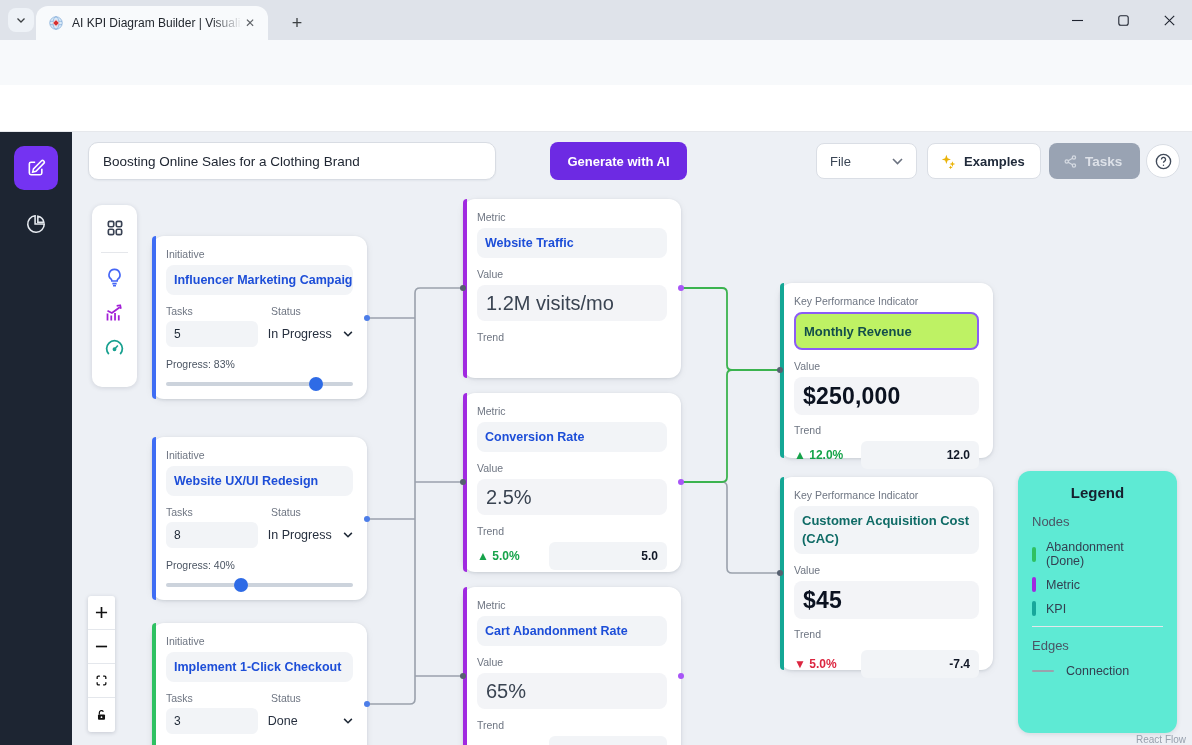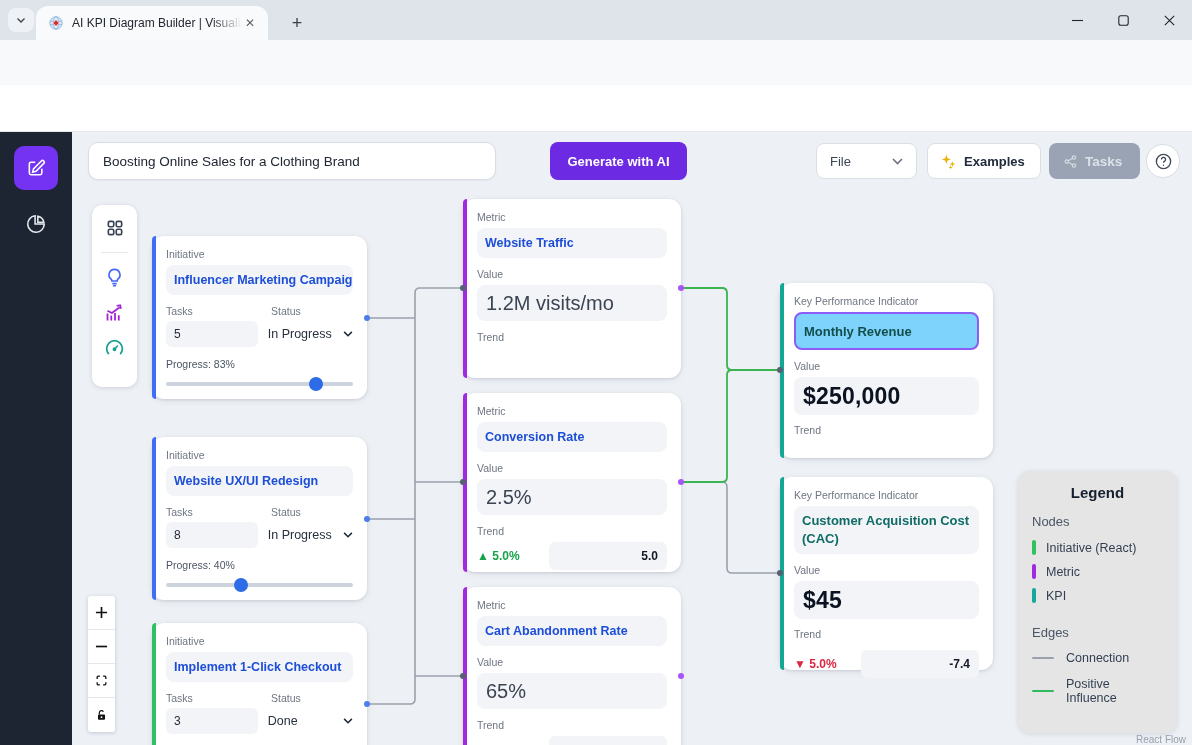--- a/index.html
+++ b/index.html
@@ -63,25 +63,25 @@
   .prog-label { font-size:10.5px; color:#4b5563; margin-top:11px; }
   .slider { position:relative; margin-top:12px; height:4px; border-radius:2px; background:#ccd3dc; }
   .knob { position:absolute; top:-5px; width:14px; height:14px; border-radius:50%; background:#2e6be6; }
   .valuebox { height:36px; background:#f3f4f7; border-radius:8px; display:flex; align-items:center; padding:0 9px; font-size:20px; font-weight:300; color:#3a4452; }
   .kpivaluebox { height:38px; background:#f3f4f7; border-radius:8px; display:flex; align-items:center; padding:0 9px; font-size:23px; font-weight:800; color:#0b1220; letter-spacing:.2px; }
   .trendrow { display:flex; align-items:center; justify-content:space-between; margin-top:8px; }
   .trend-badge { font-size:12px; font-weight:bold; }
   .trend-badge.up { color:#16a34a; }
   .trend-badge.down { color:#dc2640; }
   .trendbox { width:118px; height:28px; background:#f2f4f7; border-radius:6px; display:flex; align-items:center; justify-content:flex-end; padding:0 9px; font-size:12px; font-weight:600; color:#111827; }
-  .kpi-title { border:2px solid #8b5cf6; border-radius:8px; background:#7dd3fc; height:38px; display:flex; align-items:center; padding:16px 8px; font-size:13px; font-weight:bold; color:#134e4a; }
+  .kpi-title { border:2px solid #8b5cf6; border-radius:8px; background:#bef264; height:38px; display:flex; align-items:center; padding:16px 8px; font-size:13px; font-weight:bold; color:#134e4a; }
   .kpi-title2 { background:#f2f4f7; border-radius:8px; padding:6px 8px; font-size:13px; font-weight:bold; color:#0f6b66; line-height:18px; }
 
   
-  .legend { position:absolute; left:1018px; top:471px; width:159px; height:262px; background:#e5e5e5; border-radius:12px; box-shadow:0 1px 5px rgba(20,30,55,.12); z-index:4; padding:13px 14px; }
+  .legend { position:absolute; left:1018px; top:471px; width:159px; height:262px; background:#5eead4; border-radius:12px; box-shadow:0 1px 5px rgba(20,30,55,.12); z-index:4; padding:13px 14px; }
   .legend h3 { font-size:15px; color:#16202e; text-align:center; margin-bottom:13px; }
   .leg-heading { font-size:13px; color:#4a5565; margin-bottom:11px; }
   .leg-item { display:flex; align-items:center; gap:10px; margin-bottom:9px; font-size:12.5px; color:#333f51; }
   .leg-bar { width:4px; height:15px; border-radius:2px; flex:none; }
   .leg-divider { height:1px; background:#e5e7eb; margin:10px 0 11px; }
   .leg-line { width:22px; height:2px; border-radius:1px; flex:none; }
   .leg-edge { display:flex; align-items:center; gap:12px; margin-bottom:12px; font-size:12.5px; color:#333f51; }
 
   
   .controls { position:absolute; left:88px; top:596px; width:27px; background:#fff; border-radius:3px; box-shadow:0 1px 4px rgba(20,30,55,.18); z-index:4; }
@@ -389,20 +389,24 @@
     </div>
   </div>
 
   <div class="card" style="left:780px; top:283px; width:213px; height:175px">
     <div class="accentbar" style="background: rgb(20, 167, 149);"></div>
     <div class="nlabel">Key Performance Indicator</div>
     <div class="kpi-title">Monthly Revenue</div>
     <div class="nlabel" style="margin-top:10px">Value</div>
     <div class="kpivaluebox">$250,000</div>
     <div class="nlabel" style="margin-top:9px">Trend</div>
+    <div class="trendrow" style="margin-top:2px">
+      <span class="trend-badge up">▲ 12.0%</span>
+      <div class="trendbox">12.0</div>
+    </div>
   </div>
 
   <div class="card" style="left:780px; top:477px; width:213px; height:193px">
     <div class="accentbar" style="background: rgb(20, 167, 149);"></div>
     <div class="nlabel">Key Performance Indicator</div>
     <div class="kpi-title2">Customer Acquisition Cost (CAC)</div>
     <div class="nlabel" style="margin-top:10px">Value</div>
     <div class="kpivaluebox">$45</div>
     <div class="nlabel" style="margin-top:9px">Trend</div>
     <div class="trendrow" style="margin-top:10px">
@@ -440,40 +444,36 @@
       <circle cx="780" cy="370" r="3" fill="#566070"></circle>
       <circle cx="780" cy="573" r="3" fill="#566070"></circle>
     </g>
   </svg>
 
   <div class="legend">
     <h3>Legend</h3>
     <div class="leg-heading">Nodes</div>
     <div class="leg-item">
         <span class="leg-bar" style="background: rgb(47, 193, 98);"></span>
-        <span>Initiative (React)</span>
+        <span>Abandonment (Done)</span>
       </div>
     <div class="leg-item">
         <span class="leg-bar" style="background: rgb(160, 42, 224);"></span>
         <span>Metric</span>
       </div>
     <div class="leg-item">
         <span class="leg-bar" style="background: rgb(23, 167, 155);"></span>
         <span>KPI</span>
       </div>
     <div class="leg-divider"></div>
     <div class="leg-heading">Edges</div>
     <div class="leg-edge">
         <span class="leg-line" style="background: rgb(154, 161, 172);"></span>
         <span>Connection</span>
       </div>
-    <div class="leg-edge">
-        <span class="leg-line" style="background: rgb(47, 187, 93);"></span>
-        <span>Positive Influence</span>
-      </div>
   </div>
 
   <div class="controls">
     <div class="ctl">
         <svg width="13" height="13" viewBox="0 0 14 14">
           <path d="M7 1v12M1 7h12" stroke="#111" stroke-width="1.8"></path>
         </svg>
       </div>
     <div class="ctl">
         <svg width="13" height="13" viewBox="0 0 14 14">

